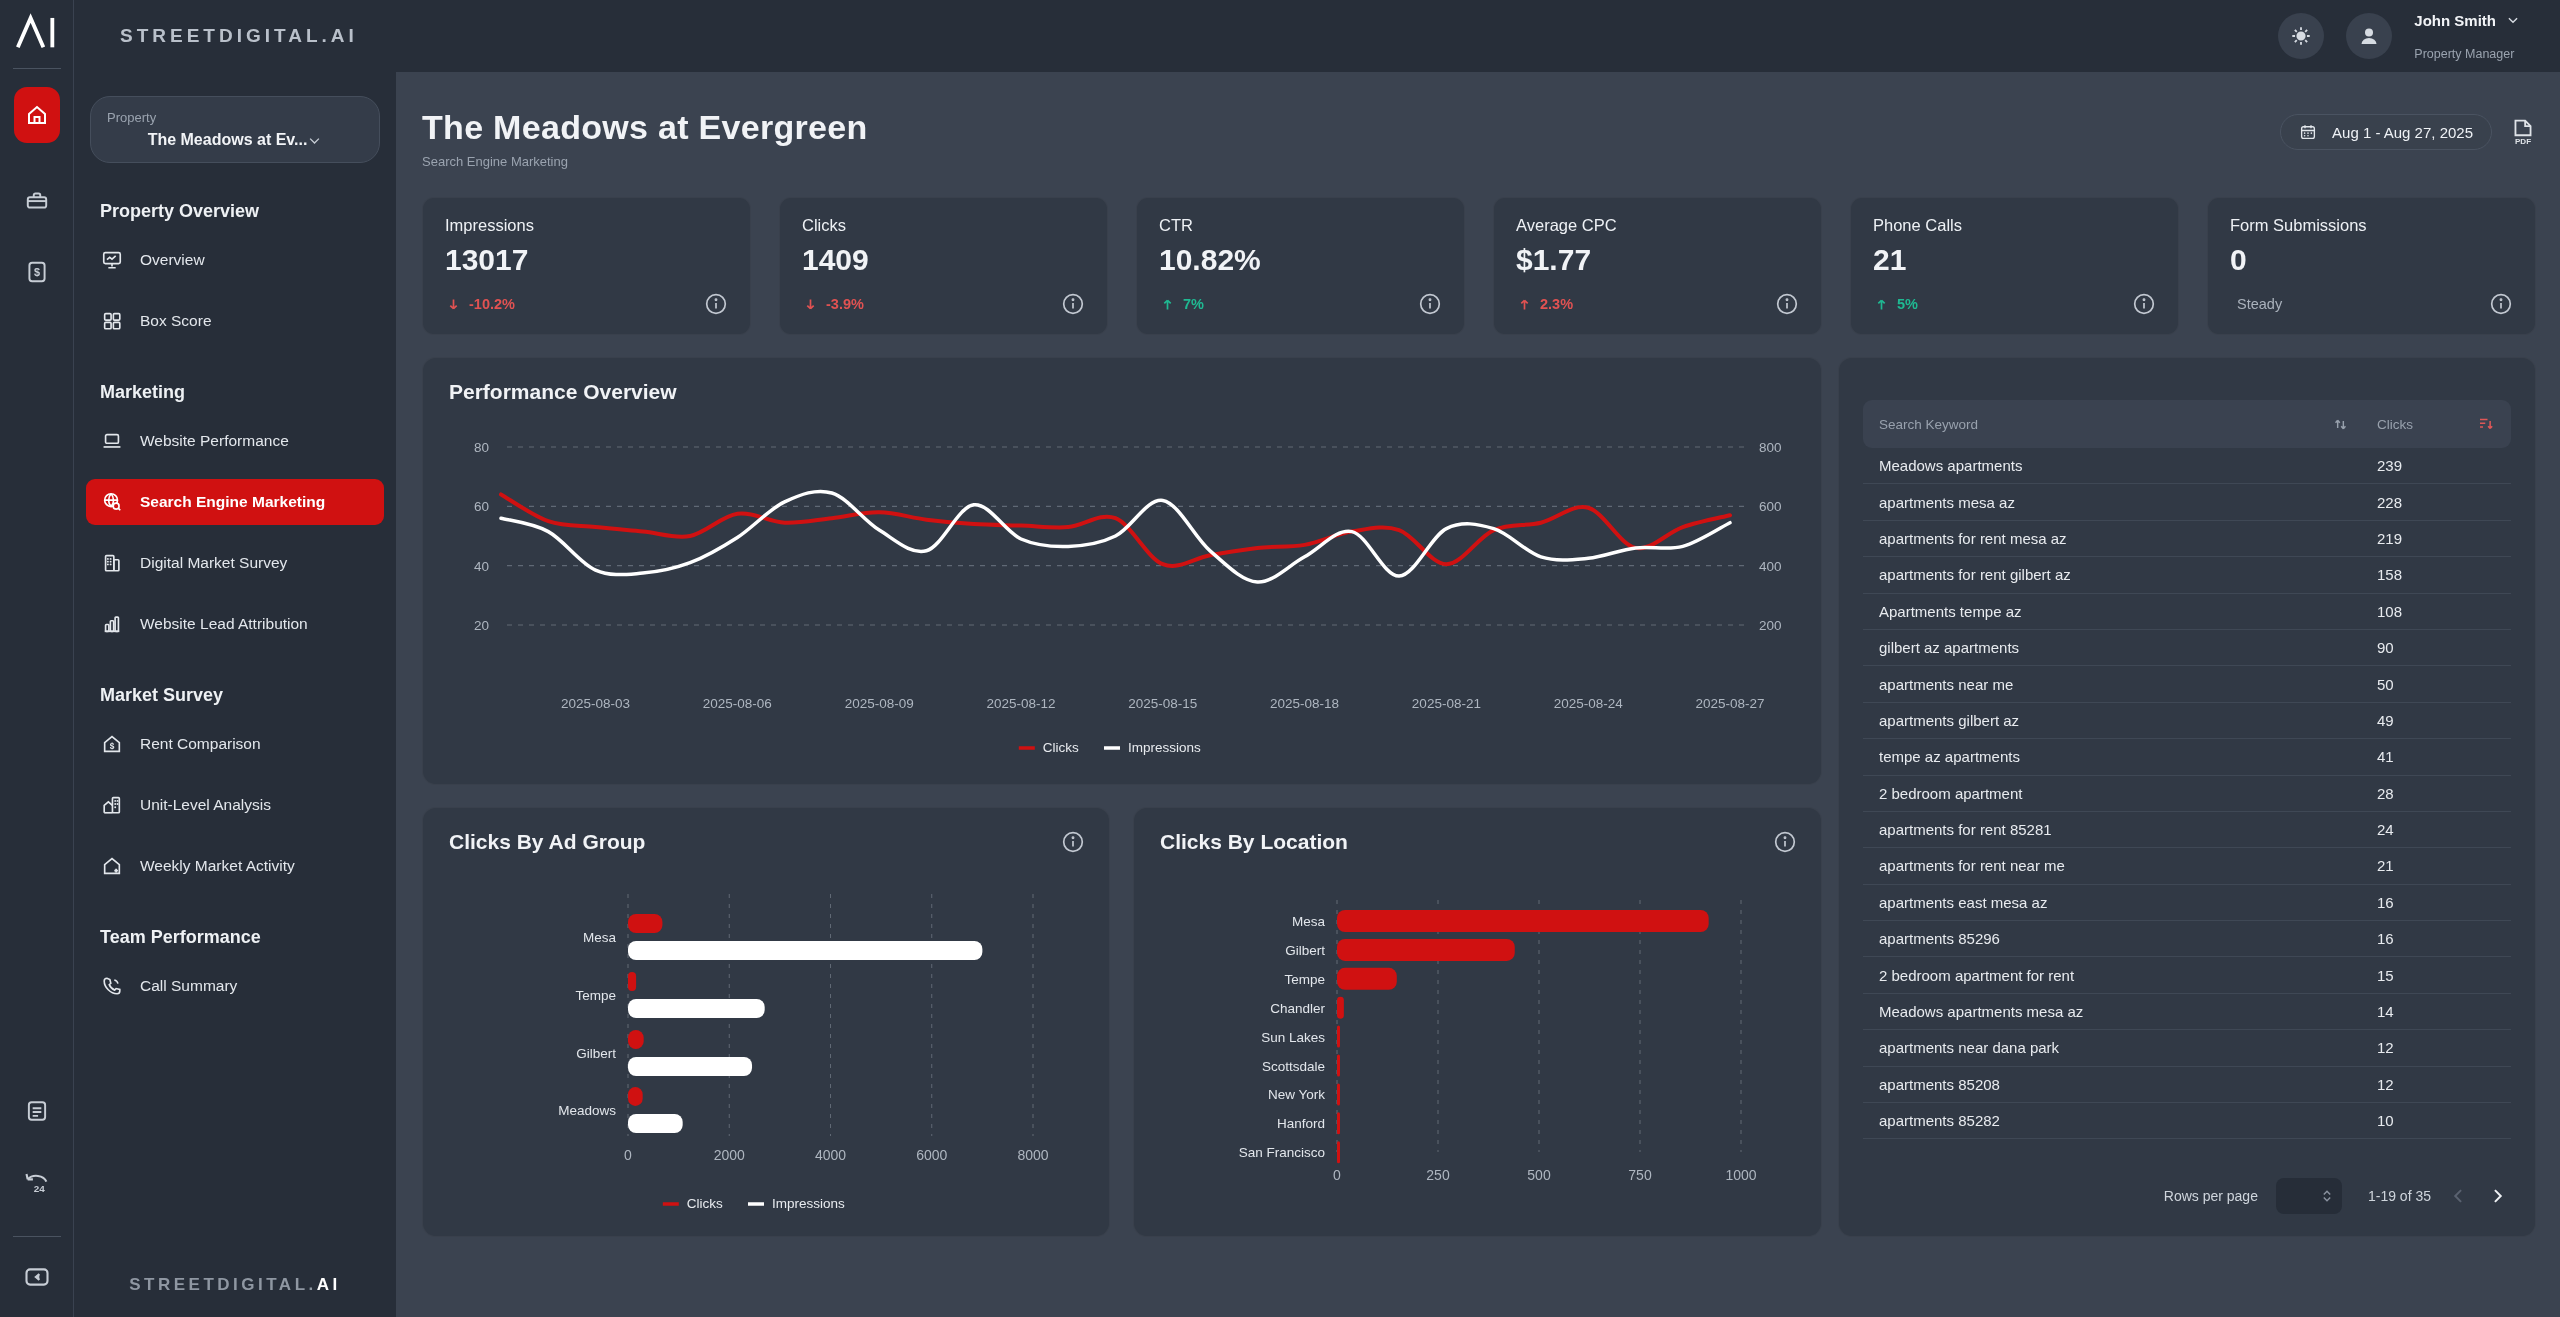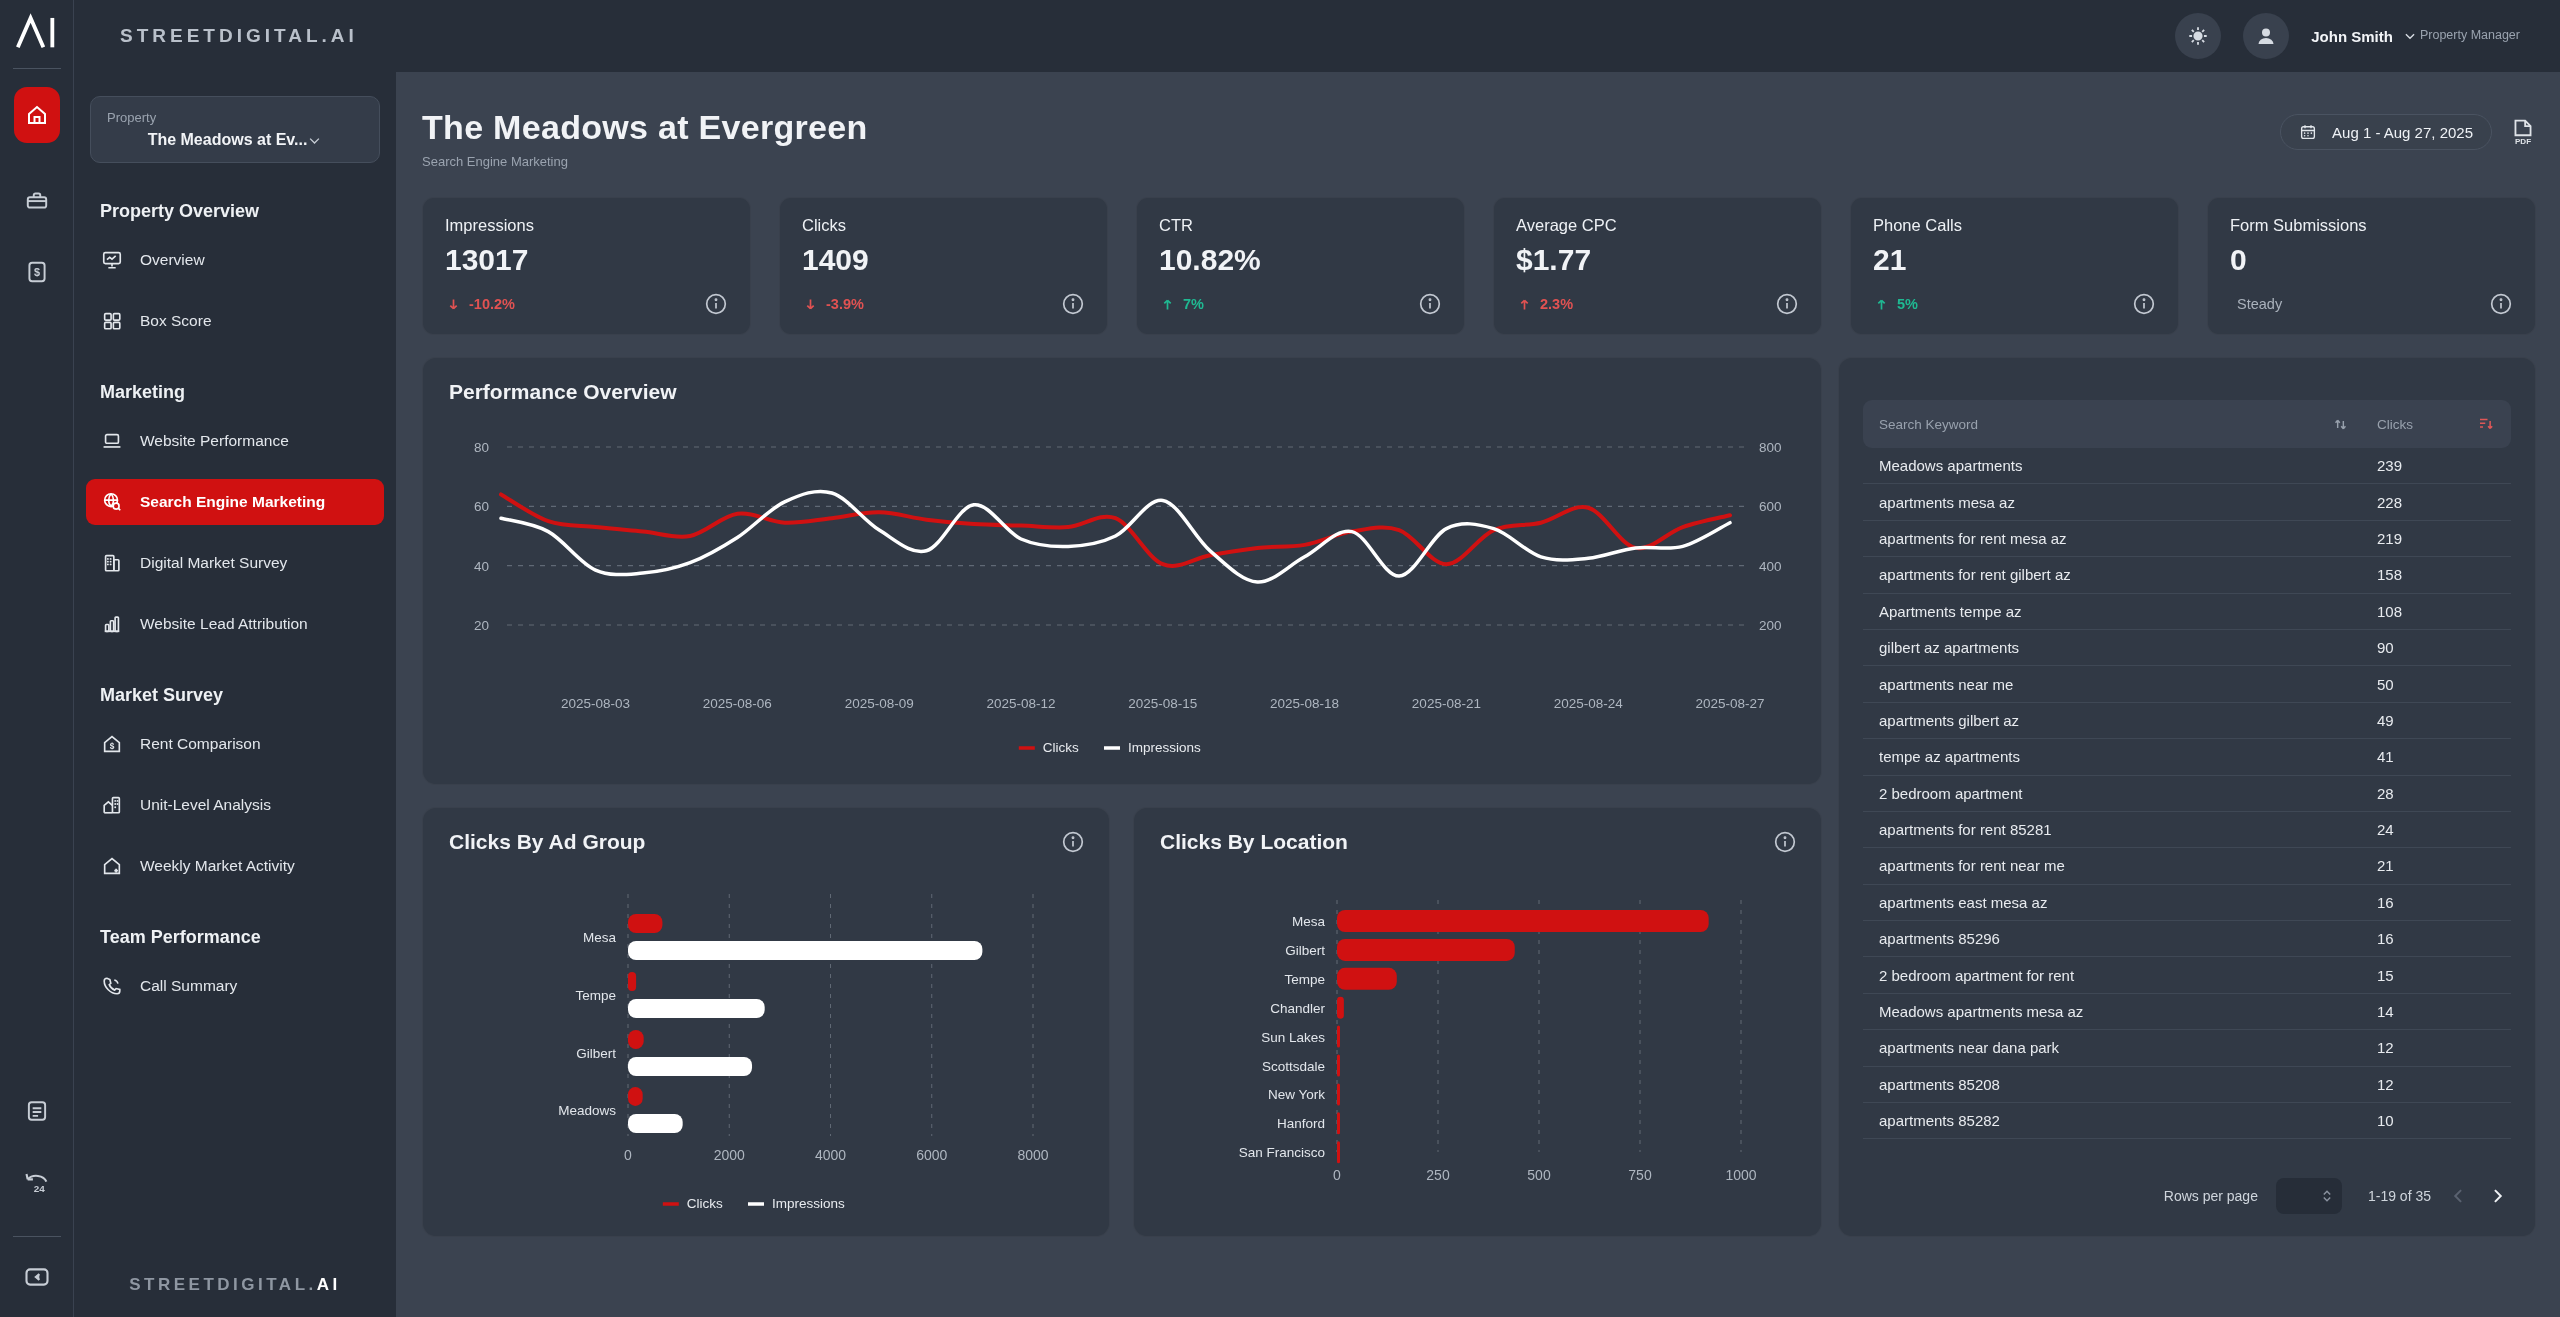--- a/index.html
+++ b/index.html
@@ -18,28 +18,28 @@
   .rail .spacer{flex:1}
   .rail-divider{width:48px;height:1px;background:#4a5360;margin-top:16px}
   .home-btn{width:46px;height:56px;background:var(--red);border-radius:13px;margin-top:18px;display:flex;align-items:center;justify-content:center;cursor:pointer}
   .rail-ic{color:var(--rail-icon);cursor:pointer;display:flex;align-items:center;justify-content:center}
 
   
   .app-header{position:absolute;left:74px;top:0;right:0;height:72px;background:var(--panel);display:flex;align-items:center;padding:0 40px 0 46px;z-index:4}
   .logo-text{font-size:19px;letter-spacing:4px;font-weight:600;color:#b9c0ca}
   .header-right{margin-left:auto;display:flex;align-items:center;gap:22px}
   .round-btn{width:46px;height:46px;border-radius:50%;background:#39414e;display:flex;align-items:center;justify-content:center;cursor:pointer;color:#d6dbe2}
-  .user-block{display:flex;gap:3px}
+  .user-block{display:flex;flex-direction:column;gap:18px}
   .user-top{display:flex;align-items:center;gap:10px;cursor:pointer}
   .user-name{font-size:15px;font-weight:700;color:#f2f4f7}
   .user-role{font-size:12.5px;color:var(--muted)}
 
   
   .sidebar{position:absolute;left:74px;top:72px;bottom:0;width:322px;background:var(--panel);z-index:3}
-  .property-card{margin:24px 16px 0;background:#343c49;border:1px solid #454e5c;border-radius:10px;padding:13px 16px;cursor:pointer}
+  .property-card{margin:24px 16px 0;background:#343c49;border:1px solid #454e5c;border-radius:20px;padding:13px 16px;cursor:pointer}
   .property-label{font-size:13px;color:var(--muted)}
   .property-value-row{display:flex;align-items:center;justify-content:center;margin-top:6px}
   .property-value{font-size:16px;font-weight:600;color:#f2f4f7}
   .nav-section-title{margin:38px 26px 2px;font-size:18px;font-weight:700;color:#eef1f4}
   .nav-item{height:46px;margin:15px 12px 0;padding:0 15px;border-radius:9px;display:flex;align-items:center;gap:17px;font-size:15.5px;color:#e3e7ec;cursor:pointer}
   .nav-item svg{width:22px;height:22px;flex:none}
   .nav-item.active{background:var(--red);font-weight:600;color:#fff}
   .side-footer{position:absolute;bottom:22px;left:0;right:0;text-align:center;font-size:17px;letter-spacing:3.5px;font-weight:600}
   .side-footer .g{color:#8f97a2}.side-footer .w{color:#fff}
 

